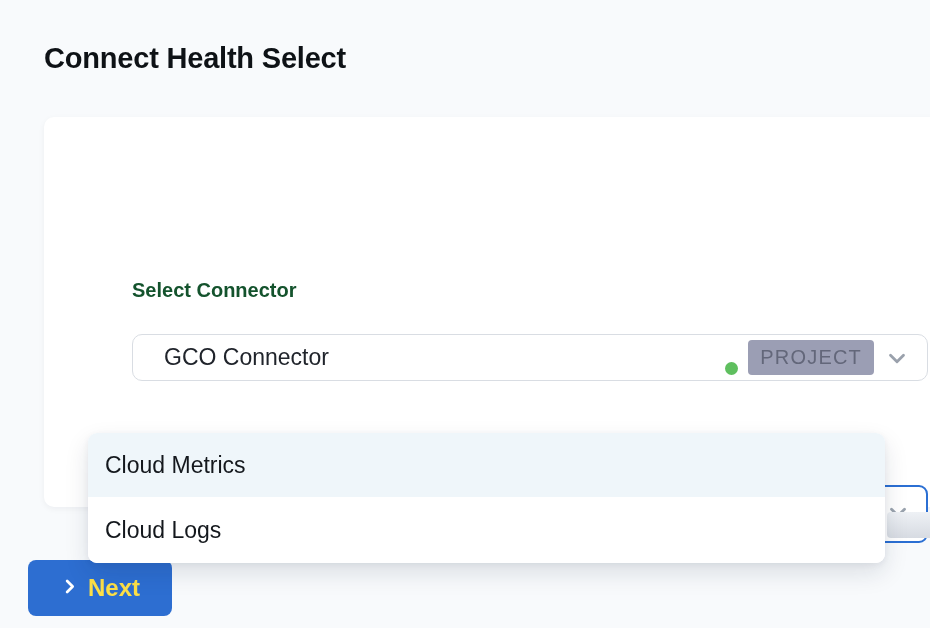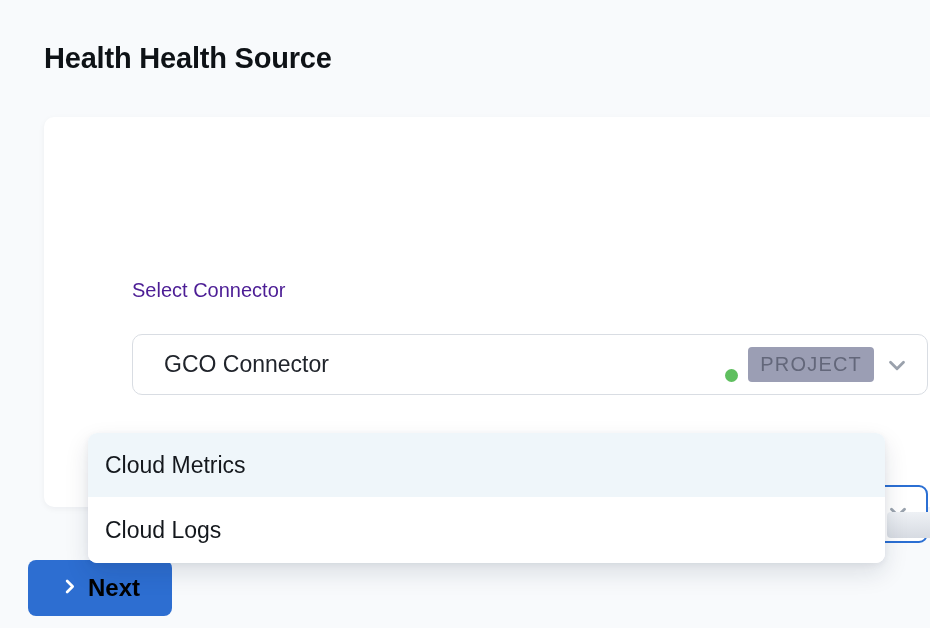--- a/index.html
+++ b/index.html
@@ -16,28 +16,28 @@
     letter-spacing: -0.2px;
   }
   .card {
     position: absolute; left: 44px; top: 117px;
     width: 900px; height: 390px;
     background: #ffffff; border-radius: 10px;
     box-shadow: 0 2px 6px rgba(16,24,40,0.05);
   }
   .field-label {
     position: absolute; left: 88px;
-    font-size: 20px; color: #4c1d95; font-weight: 400;
+    font-size: 20px; color: #14532d; font-weight: 700;
   }
   .label-connector { top: 162px; }
   .label-feature   { top: 322px; }
 
   .connector-select {
     position: absolute; left: 88px; top: 217px;
-    width: 796px; height: 61px; box-sizing: border-box;
+    width: 796px; height: 47px; box-sizing: border-box;
     background: #ffffff; border: 1px solid #d9dde3; border-radius: 10px;
     display: flex; align-items: center;
     padding: 0 17px 0 31px;
     cursor: pointer;
   }
   .connector-value {
     font-size: 23px; color: #20242b; flex: 1 1 auto;
   }
   .connector-right {
     display: flex; align-items: flex-end; gap: 10px;
@@ -93,26 +93,26 @@
     border-radius: 4px 0 0 4px;
   }
 
   .next-button {
     position: absolute; left: 28px; top: 560px;
     width: 144px; height: 56px; z-index: 20;
     background: #2d6ed1; border: none; border-radius: 8px;
     display: flex; align-items: center; justify-content: center; gap: 9px;
     color: #ffffff; cursor: pointer;
   }
-  .next-label { font-size: 24px; font-weight: 700; color: #000000; }
+  .next-label { font-size: 24px; font-weight: 700; color: #fde047; }
 </style>
 </head>
 <body>
 
-<div class="page-title">Health Health Source</div>
+<div class="page-title">Connect Health Select</div>
 
 <div class="card">
 
   <div class="field-label label-connector">Select Connector</div>
 
   <div class="connector-select">
     <span class="connector-value">GCO Connector</span>
     <span class="connector-right">
       <span class="status-dot"></span>
       <span class="scope-badge">PROJECT</span>

